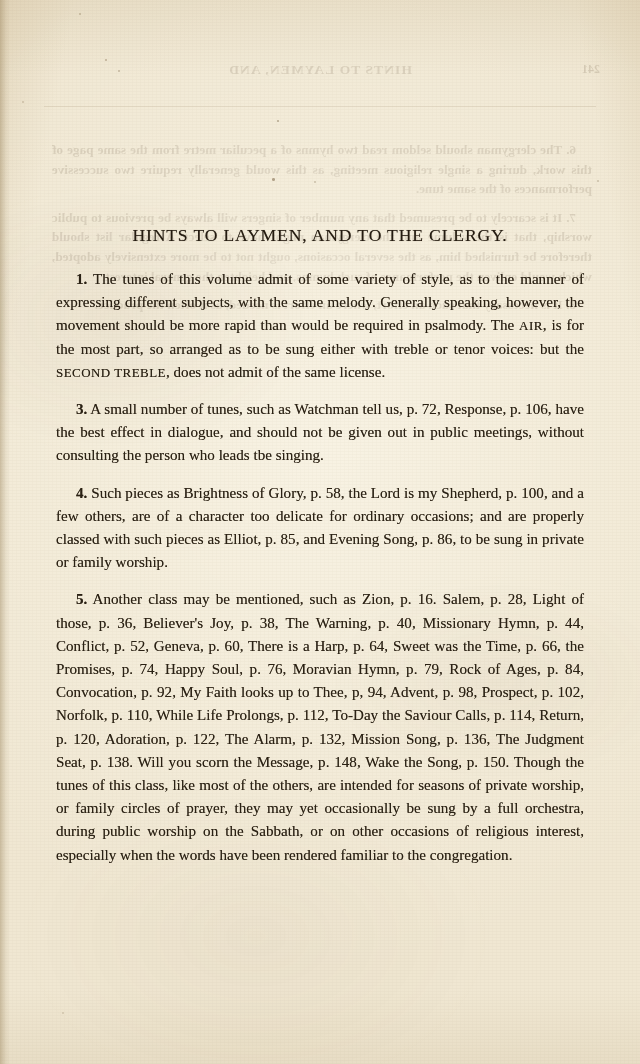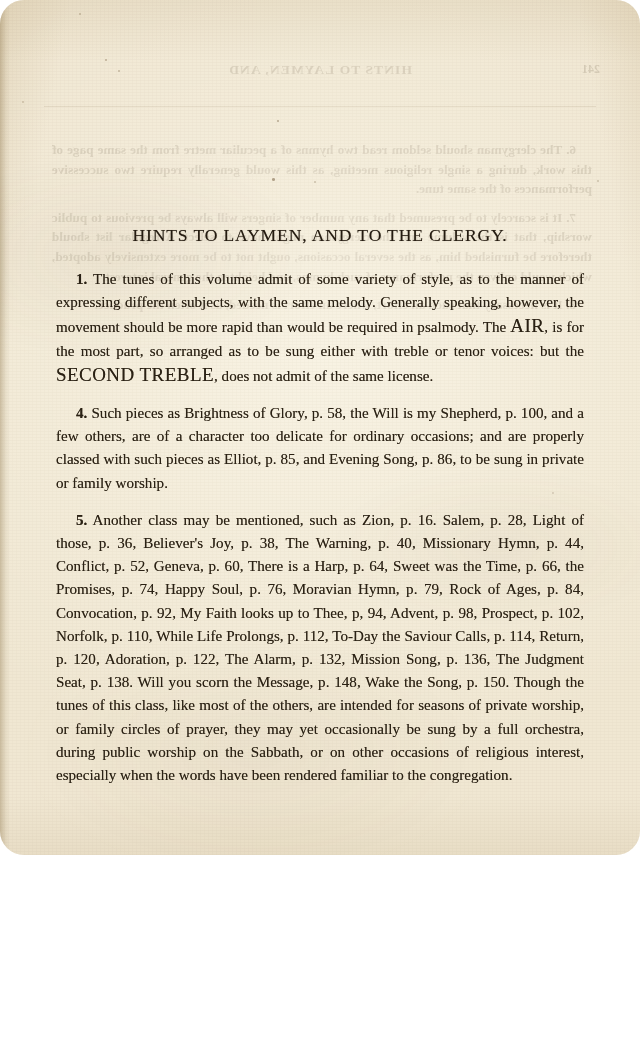--- a/index.html
+++ b/index.html
@@ -5,26 +5,25 @@
 <style>
   html, body {
     margin: 0;
     padding: 0;
     background: #ffffff;
   }
 
   #page {
     position: relative;
     width: 640px;
-    height: 855px;
+    height: 1064px;
     overflow: hidden;
     background: #f0e7d2;
     font-family: "Liberation Serif", "DejaVu Serif", serif;
     color: #2b2114;
-    border-radius: 24px;
   }
 
   
   #paper-tint {
     position: absolute;
     inset: 0;
     background:
       radial-gradient(ellipse 120% 80% at 50% 42%, rgba(255,252,242,0.55) 0%, rgba(255,252,242,0.0) 62%),
       linear-gradient(100deg, rgba(205,186,150,0.30) 0%, rgba(205,186,150,0.0) 9%),
       linear-gradient(260deg, rgba(205,186,150,0.26) 0%, rgba(205,186,150,0.0) 8%),
@@ -134,21 +133,21 @@
   }
   #body-text p {
     margin: 0 0 14px 0;
     text-indent: 20px;
   }
   #body-text p:last-child { margin-bottom: 15px; }
 
   .num { font-weight: 700; }
   .sc {
     font-variant: small-caps;
-    font-size: 19px;
+    font-size: 13px;
     letter-spacing: 0.45px;
   }
 
   
   #ink-uneven {
     position: absolute;
     inset: 0;
     pointer-events: none;
     opacity: 0.10;
     background:
@@ -188,20 +187,21 @@
   <div class="speck" style="left:22px;   top:101px; width:2px;   height:1.8px;opacity:.26;"></div>
   <div class="speck" style="left:552px;  top:492px; width:2px;   height:2px;  opacity:.22;"></div>
   <div class="speck" style="left:62px;   top:1012px;width:2px;   height:2px;  opacity:.22;"></div>
 
   <div id="content">
 
     <h1 id="page-title">HINTS TO LAYMEN, AND TO THE CLERGY.</h1>
 
     <div id="body-text">
         <p><span class="num">1.</span><span> The tunes of this volume admit of some variety of style, as to the manner of expressing different subjects, with the same melody. Generally speaking, however, the movement should be more rapid than would be required in psalmody.  The </span><span class="sc">AIR</span><span>, is for the most part, so arranged as to be sung either with treble or tenor voices: but the </span><span class="sc">SECOND TREBLE</span><span>, does not admit of the same license.</span></p>
-        <p><span class="num">4.</span><span> Such pieces as Brightness of Glory, p. 58, the Will is my Shepherd, p. 100, and a few others, are of a character too delicate for ordinary occasions; and are properly classed with such pieces as Elliot, p. 85, and Evening Song, p. 86, to be sung in private or family worship.</span></p>
+        <p><span class="num">3.</span><span> A small number of tunes, such as Watchman tell us, p. 72, Response, p. 106, have the best effect in dialogue, and should not be given out in public meetings, without consulting the person who leads tbe singing.</span></p>
+        <p><span class="num">4.</span><span> Such pieces as Brightness of Glory, p. 58, the Lord is my Shepherd, p. 100, and a few others, are of a character too delicate for ordinary occasions; and are properly classed with such pieces as Elliot, p. 85, and Evening Song, p. 86, to be sung in private or family worship.</span></p>
         <p><span class="num">5.</span><span> Another class may be mentioned, such as Zion, p. 16. Salem, p. 28, Light of those, p. 36, Believer's Joy, p. 38, The Warning, p. 40, Missionary Hymn, p. 44, Conflict, p. 52, Geneva, p. 60, There is a Harp, p. 64, Sweet was the Time, p. 66, the Promises, p. 74, Happy Soul, p. 76, Moravian Hymn, p. 79, Rock of Ages, p. 84, Convocation, p. 92, My Faith looks up to Thee, p, 94, Advent, p. 98, Prospect, p. 102, Norfolk, p. 110, While Life Prolongs, p. 112, To-Day the Saviour Calls, p. 114, Return, p. 120, Adoration, p. 122, The Alarm, p. 132, Mission Song, p. 136, The Judgment Seat, p. 138. Will you scorn the Message, p. 148, Wake the Song, p. 150. Though the tunes of this class, like most of the others, are intended for seasons of private worship, or family circles of prayer, they may yet occasionally be sung by a full orchestra, during public worship on the Sabbath, or on other occasions of religious interest, especially when the words have been rendered familiar to the congregation.</span></p>
       </div>
 
   </div>
 
   <div id="ink-uneven"></div>
 </div>
 
 </body></html>

